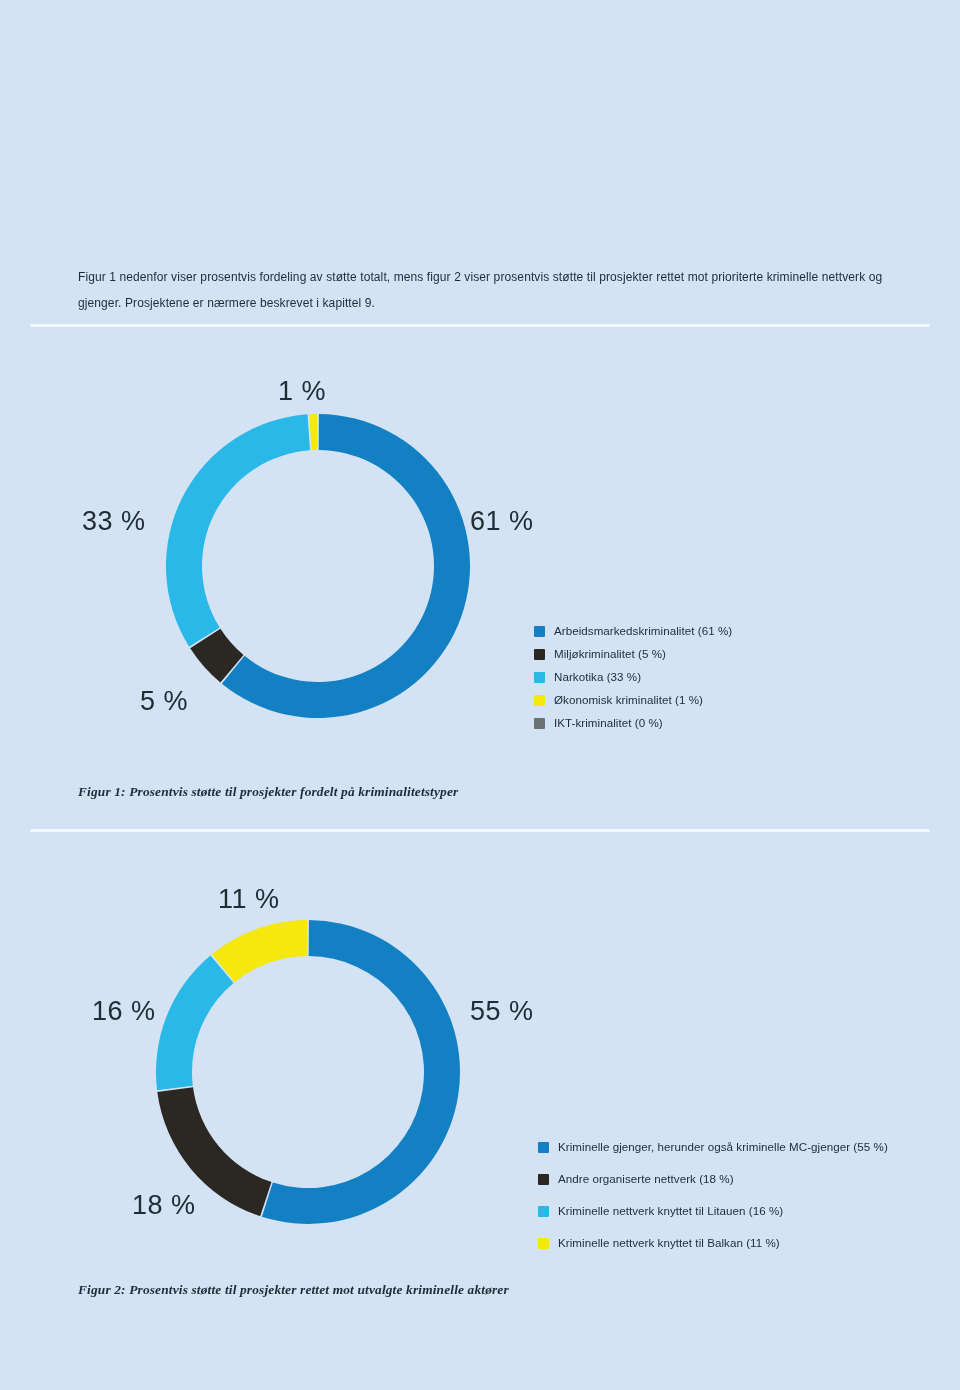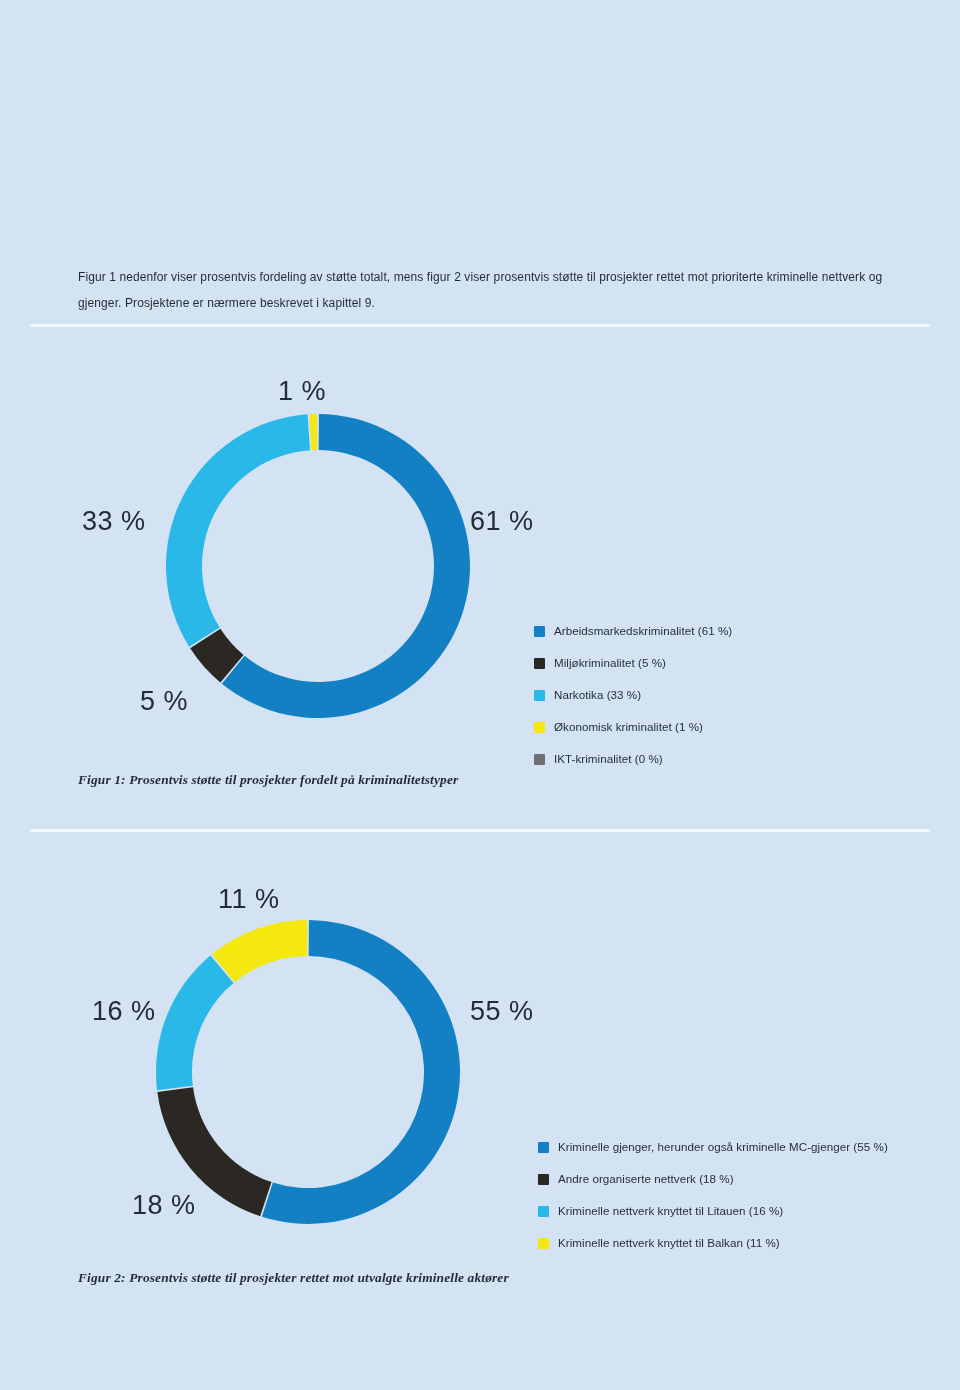--- a/index.html
+++ b/index.html
@@ -86,21 +86,21 @@
   #f2-pct-1 { left: 132px; top: 340px; }   
   #f2-pct-2 { left: 92px;  top: 146px; }   
   #f2-pct-3 { left: 218px; top: 34px;  }   
 
   
   .legend {
     position: absolute;
     display: flex;
     flex-direction: column;
   }
-  #figure-1 .legend { left: 534px; top: 288px; gap: 18px; }
+  #figure-1 .legend { left: 534px; top: 288px; gap: 9px; }
   #figure-2 .legend { left: 538px; top: 288px; gap: 18px; }
 
   .legend-item {
     display: flex;
     align-items: center;
     gap: 9px;
     font-size: 11.6px;
     line-height: 14px;
     color: #1f2b35;
     letter-spacing: 0.05px;
@@ -116,20 +116,21 @@
   
   .caption {
     position: absolute;
     font-family: "Liberation Serif", serif;
     font-style: italic;
     font-weight: 700;
     font-size: 13.4px;
     color: #1f2b35;
     letter-spacing: 0.15px;
     white-space: nowrap;
+    margin-top: 12px;
   }
   #figure-1 .caption { left: 78px; top: 436px; }
   #figure-2 .caption { left: 78px; top: 418px; }
 </style>
 </head>
 <body>
 
 <div class="page">
 
   <p class="intro">Figur 1 nedenfor viser prosentvis fordeling av støtte totalt, mens figur 2 viser prosentvis støtte til prosjekter rettet mot prioriterte kriminelle nettverk og gjenger. Prosjektene er nærmere beskrevet i kapittel 9.</p>

